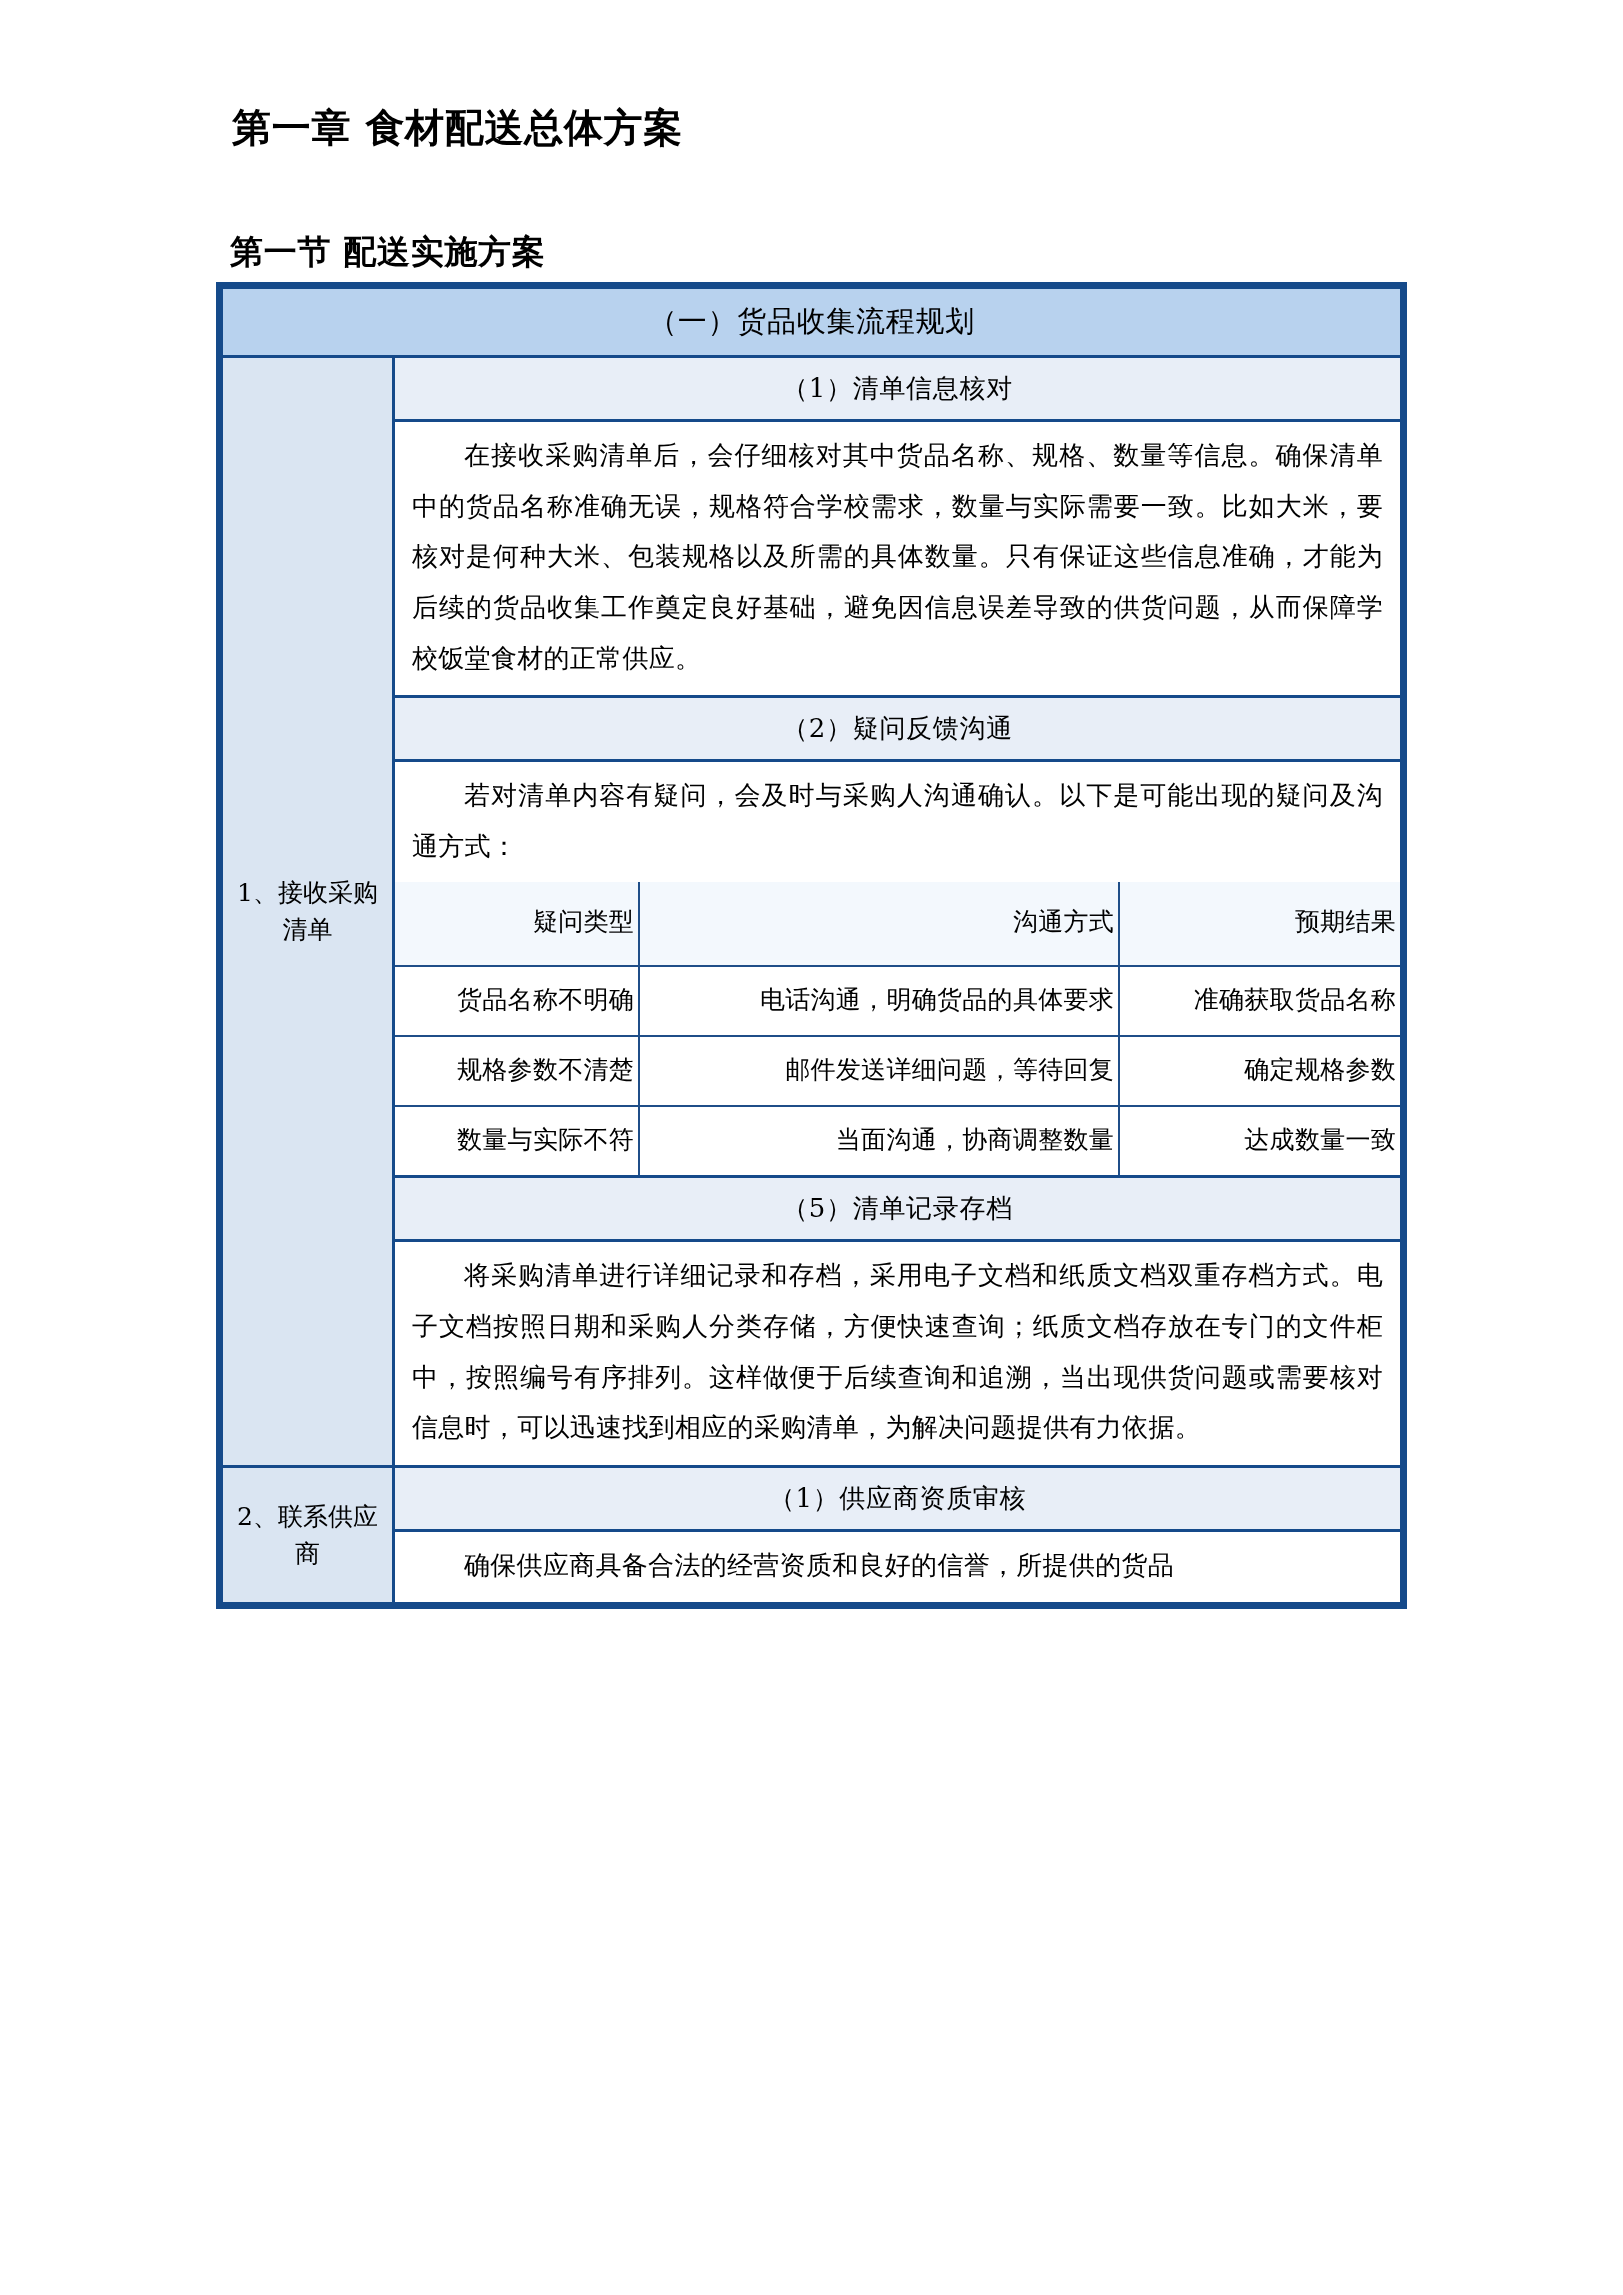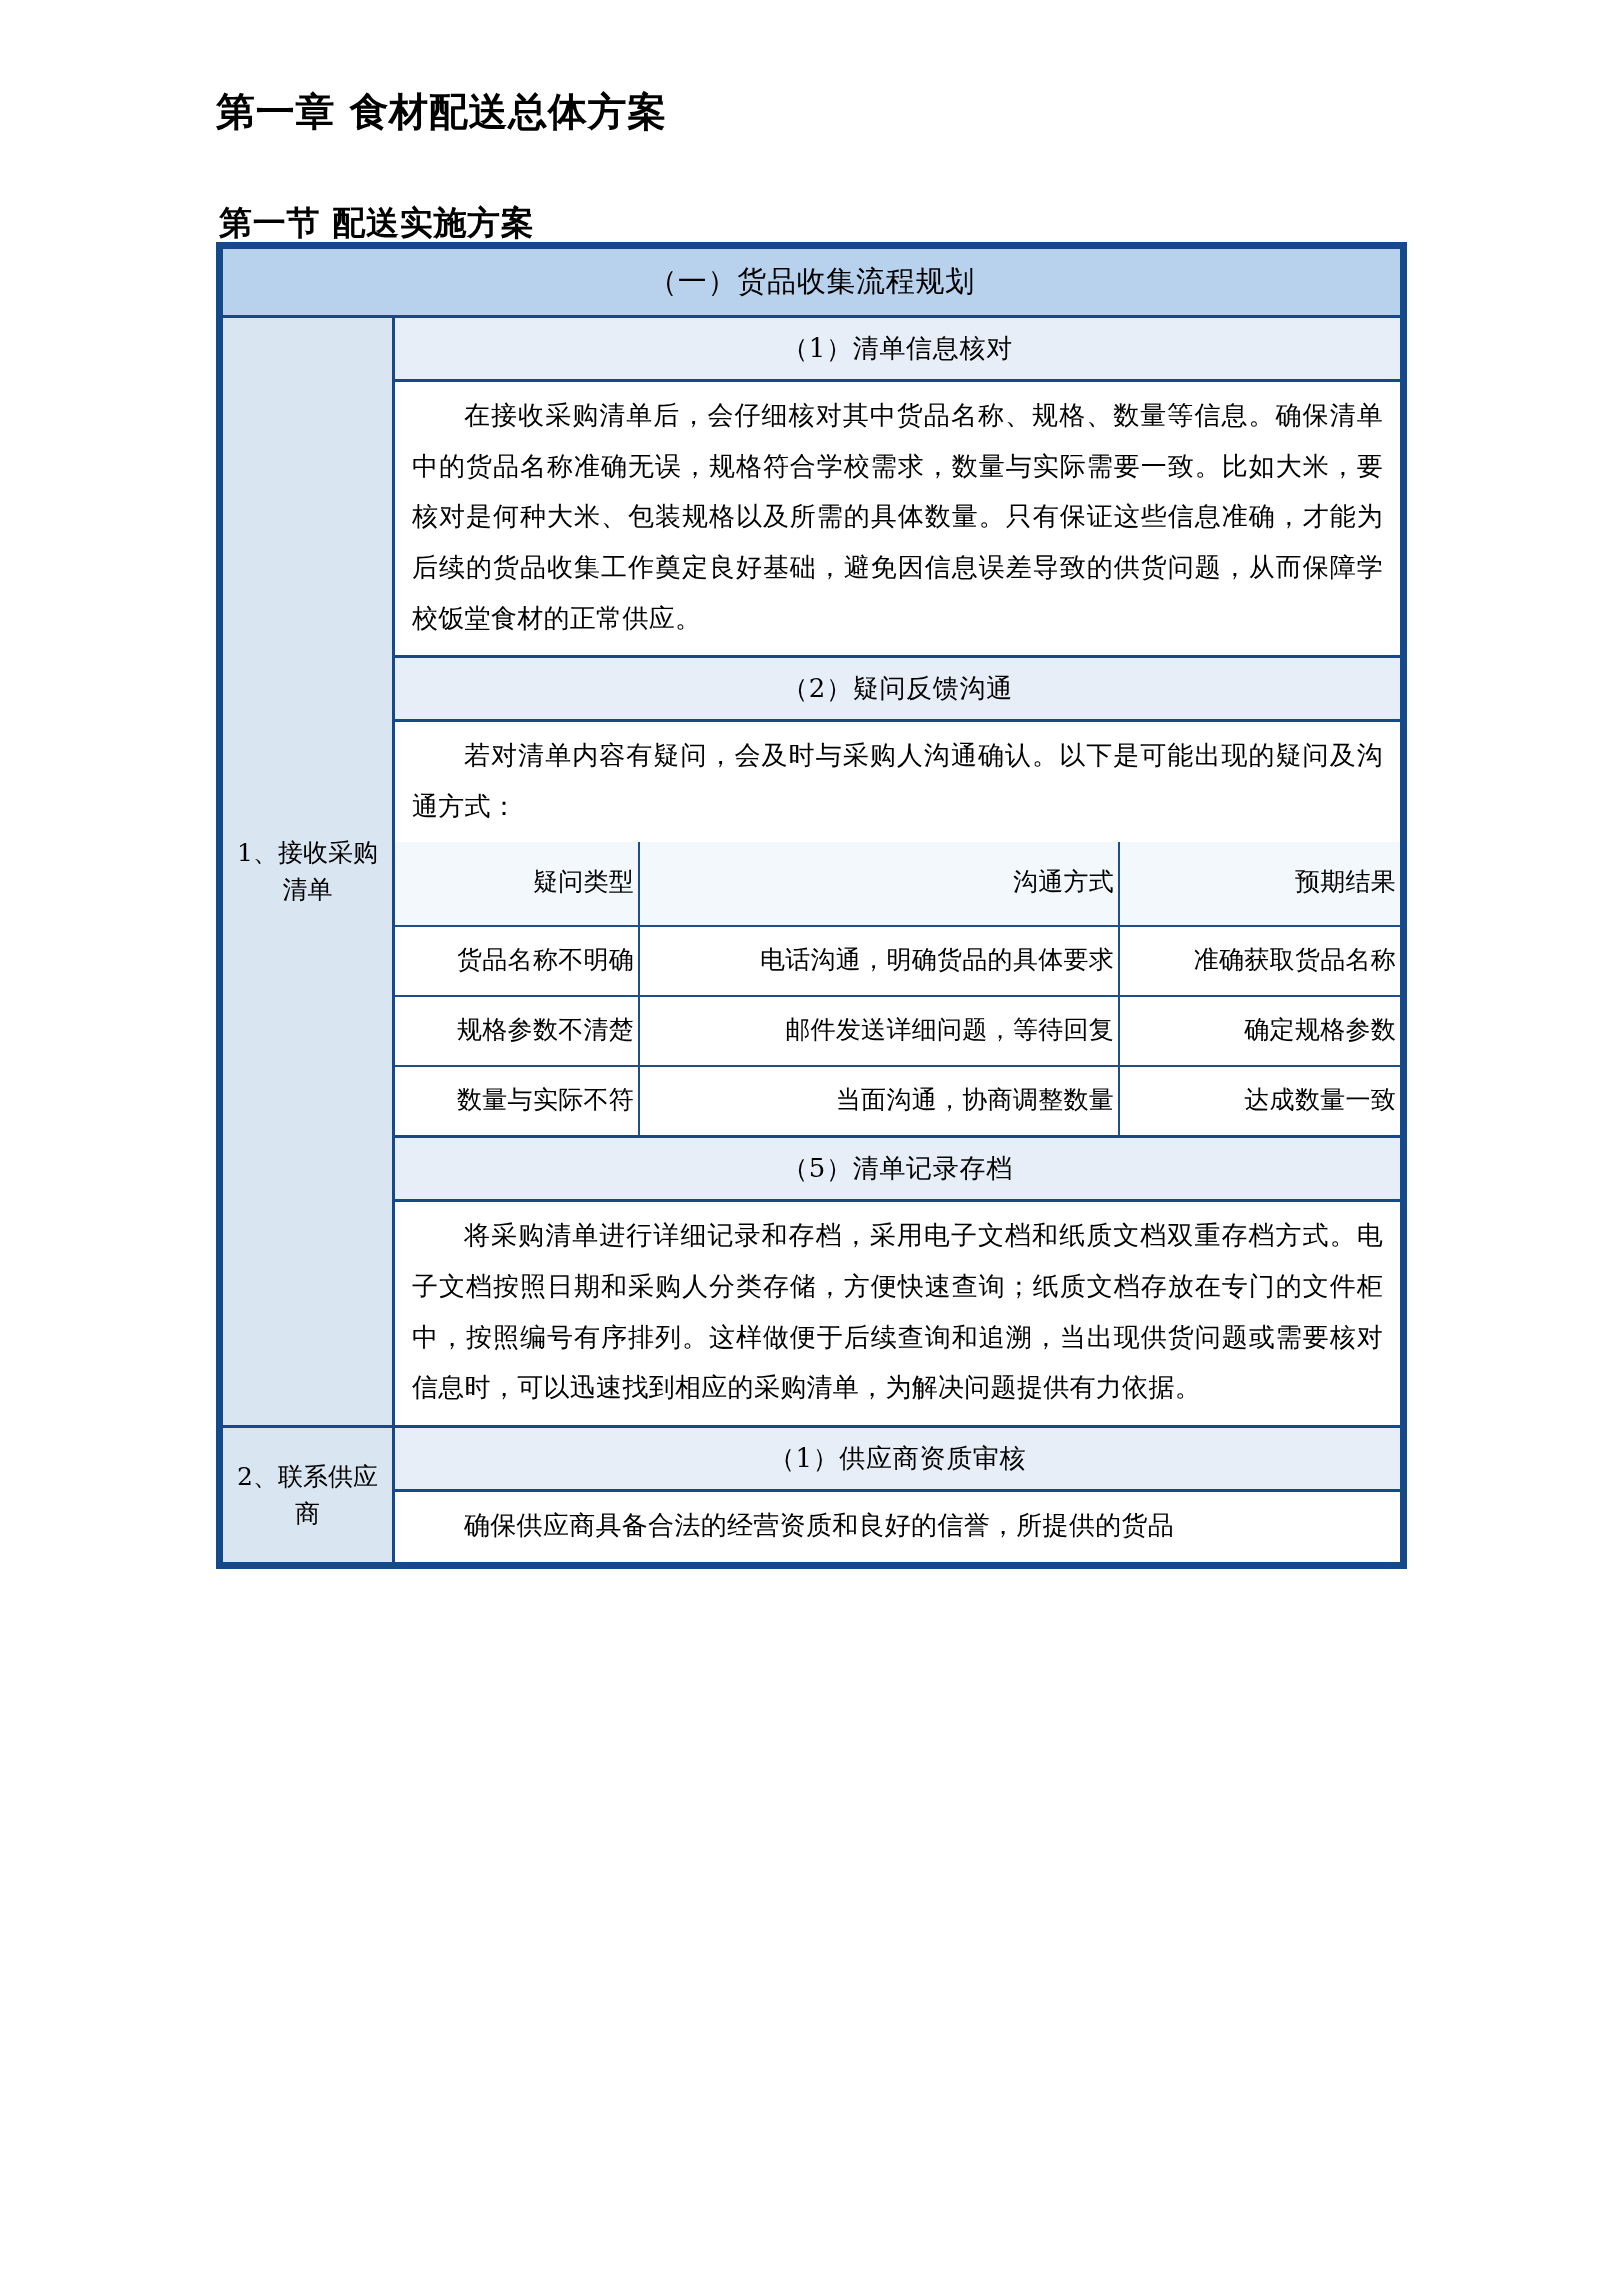--- a/index.html
+++ b/index.html
@@ -23,30 +23,30 @@
     overflow: hidden;
   }
 
   
   .h-chapter {
     font-family: "DejaVu Sans", "Liberation Sans", sans-serif;
     font-weight: bold;
     font-size: 39px;
     line-height: 1;
     letter-spacing: 0.7px;
-    margin: 0;
+    margin: 16px;
     padding-top: 92px;
   }
   .h-section {
     font-family: "DejaVu Sans", "Liberation Sans", sans-serif;
     font-weight: bold;
     font-size: 33px;
     line-height: 1;
     letter-spacing: 0.7px;
-    margin: 3px;
+    margin: 14px;
     padding-top: 72px;
   }
   .h-sub {
     font-family: "DejaVu Sans", "Liberation Sans", sans-serif;
     font-weight: bold;
     font-size: 33px;
     line-height: 1;
     letter-spacing: 0.7px;
     margin: 0;
     padding-top: 69px;

